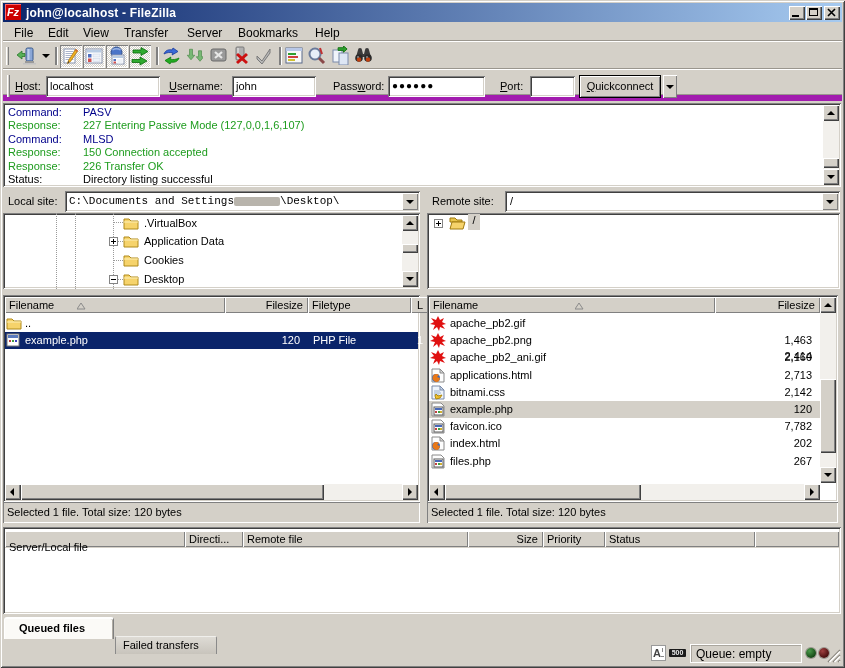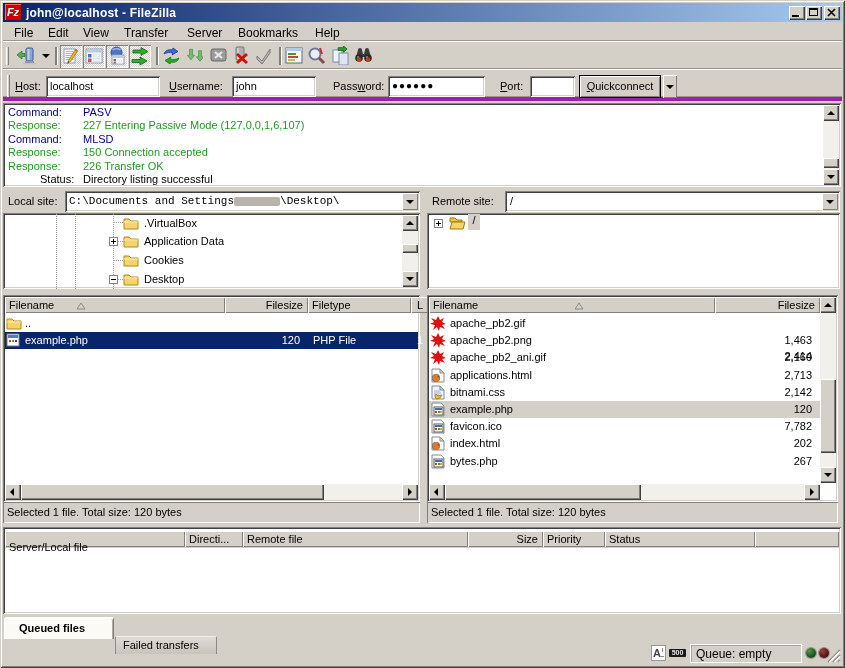--- a/index.html
+++ b/index.html
@@ -184,21 +184,21 @@
         <circle cx="5" cy="11" r="3.8" fill="#2a2a2a"></circle>
         <circle cx="14" cy="11" r="3.8" fill="#2a2a2a"></circle>
         <circle cx="5" cy="12.5" r="2.2" fill="#c04010"></circle>
         <circle cx="14" cy="12.5" r="2.2" fill="#c04010"></circle>
         <circle cx="4" cy="10" r="1" fill="#8a8a8a"></circle>
         <circle cx="13" cy="10" r="1" fill="#8a8a8a"></circle>
       </svg>
     </div>
   </div>
 
-  <div class="abs" id="qc" style="left:3px;top:70px;width:839px;height:31px;border-bottom:4px solid #a21caf;box-shadow:inset 0 -1px 0 #9a968e;">
+  <div class="abs" id="qc" style="left:3px;top:70px;width:839px;height:31px;border-bottom:6px solid #a21caf;box-shadow:inset 0 -1px 0 #9a968e;">
     <div class="grip" style="left:4px;top:5px;height:22px;"></div>
     <div class="abs" style="left:12px;top:10px;"><u>H</u>ost:</div>
     <div class="abs field" style="left:43px;top:6px;width:114px;height:21px;">
         <div class="abs" style="left:4px;top:4px;">localhost</div>
       </div>
     <div class="abs" style="left:166px;top:10px;"><u>U</u>sername:</div>
     <div class="abs field" style="left:229px;top:6px;width:84px;height:21px;">
         <div class="abs" style="left:4px;top:4px;">john</div>
       </div>
     <div class="abs" style="left:330px;top:10px;">Pass<u>w</u>ord:</div>
@@ -209,21 +209,21 @@
     <div class="abs field" style="left:527px;top:6px;width:45px;height:21px;"></div>
     <div class="abs" style="left:576px;top:5px;width:82px;height:23px;background:#d4d0c8;border:1px solid #000;box-shadow:inset 1px 1px 0 #fff, inset -1px -1px 0 #808080;">
       <div class="abs" style="left:0;top:4px;width:100%;text-align:center;"><u>Q</u>uickconnect</div>
     </div>
     <div class="abs raised1" style="left:660px;top:5px;width:14px;height:23px;">
         <div class="ar ar-dn" style="left:3px;top:10px;"></div>
       </div>
   </div>
 
   <div class="abs panel" id="log" style="left:3px;top:103px;width:838px;height:84px;">
-    <div class="abs" style="left:5px;top:3px;line-height:13.4px;color:#00008b;">Command:<br><span style="color:#1e9c1e;">Response:</span><br>Command:<br><span style="color:#1e9c1e;">Response:</span><br><span style="color:#1e9c1e;">Response:</span><br><span style="color:#000;margin-left:32px;">Status:</span></div>
+    <div class="abs" style="left:5px;top:3px;line-height:13.4px;color:#00008b;">Command:<br><span style="color:#1e9c1e;">Response:</span><br>Command:<br><span style="color:#1e9c1e;">Response:</span><br><span style="color:#1e9c1e;">Response:</span><br><span style="color:#000;">Status:</span></div>
     <div class="abs" style="left:80px;top:3px;line-height:13.4px;color:#00008b;">PASV<br><span style="color:#1e9c1e;">227 Entering Passive Mode (127,0,0,1,6,107)</span><br>MLSD<br><span style="color:#1e9c1e;">150 Connection accepted</span><br><span style="color:#1e9c1e;">226 Transfer OK</span><br><span style="color:#000;">Directory listing successful</span></div>
 
     <div class="abs" style="right:2px;top:2px;width:16px;height:80px;">
       <div class="abs raised track" style="left:0;top:0;width:16px;height:80px;background:#f2f0ec;box-shadow:none;"></div>
       <div class="abs thumb" style="left:0;top:0;width:16px;height:16px;">
           <div class="ar ar-up" style="left:4px;top:6px;"></div>
         </div>
       <div class="abs thumb" style="left:0;top:53px;width:16px;height:10px;"></div>
       <div class="abs thumb" style="left:0;top:64px;width:16px;height:16px;">
           <div class="ar ar-dn" style="left:4px;top:6px;"></div>
@@ -452,21 +452,21 @@
         </div>
       <div class="abs" style="left:0;top:138px;width:391px;height:17px;">
           <span class="abs icn" style="left:1px;top:1px;"><svg width="16" height="15">
               <path d="M2 1 h9 l3 3 v10 h-12 Z" fill="#fdfdfd" stroke="#8a8a8a"></path>
               <rect x="4" y="5" width="9" height="8" fill="#fff" stroke="#5a5a5a"></rect>
               <rect x="5" y="6" width="7" height="2" fill="#4868b8"></rect>
               <rect x="5" y="9" width="2" height="2" fill="#c04040"></rect>
               <rect x="8" y="9" width="2" height="2" fill="#40a040"></rect>
               <rect x="10" y="9" width="2" height="2" fill="#d0b030"></rect>
             </svg></span>
-          <span class="abs" style="left:21px;top:2px;">bytes.php</span>
+          <span class="abs" style="left:21px;top:2px;">files.php</span>
           <span class="abs" style="right:8px;top:2px;">267</span>
         </div>
     </div>
 
     <div class="abs" style="left:393px;top:2px;width:16px;height:186px;">
       <div class="abs track" style="left:0;top:0;width:16px;height:186px;"></div>
       <div class="abs thumb" style="left:0;top:0;width:16px;height:16px;">
           <div class="ar ar-up" style="left:4px;top:6px;"></div>
         </div>
       <div class="abs thumb" style="left:0;top:82px;width:16px;height:74px;"></div>

